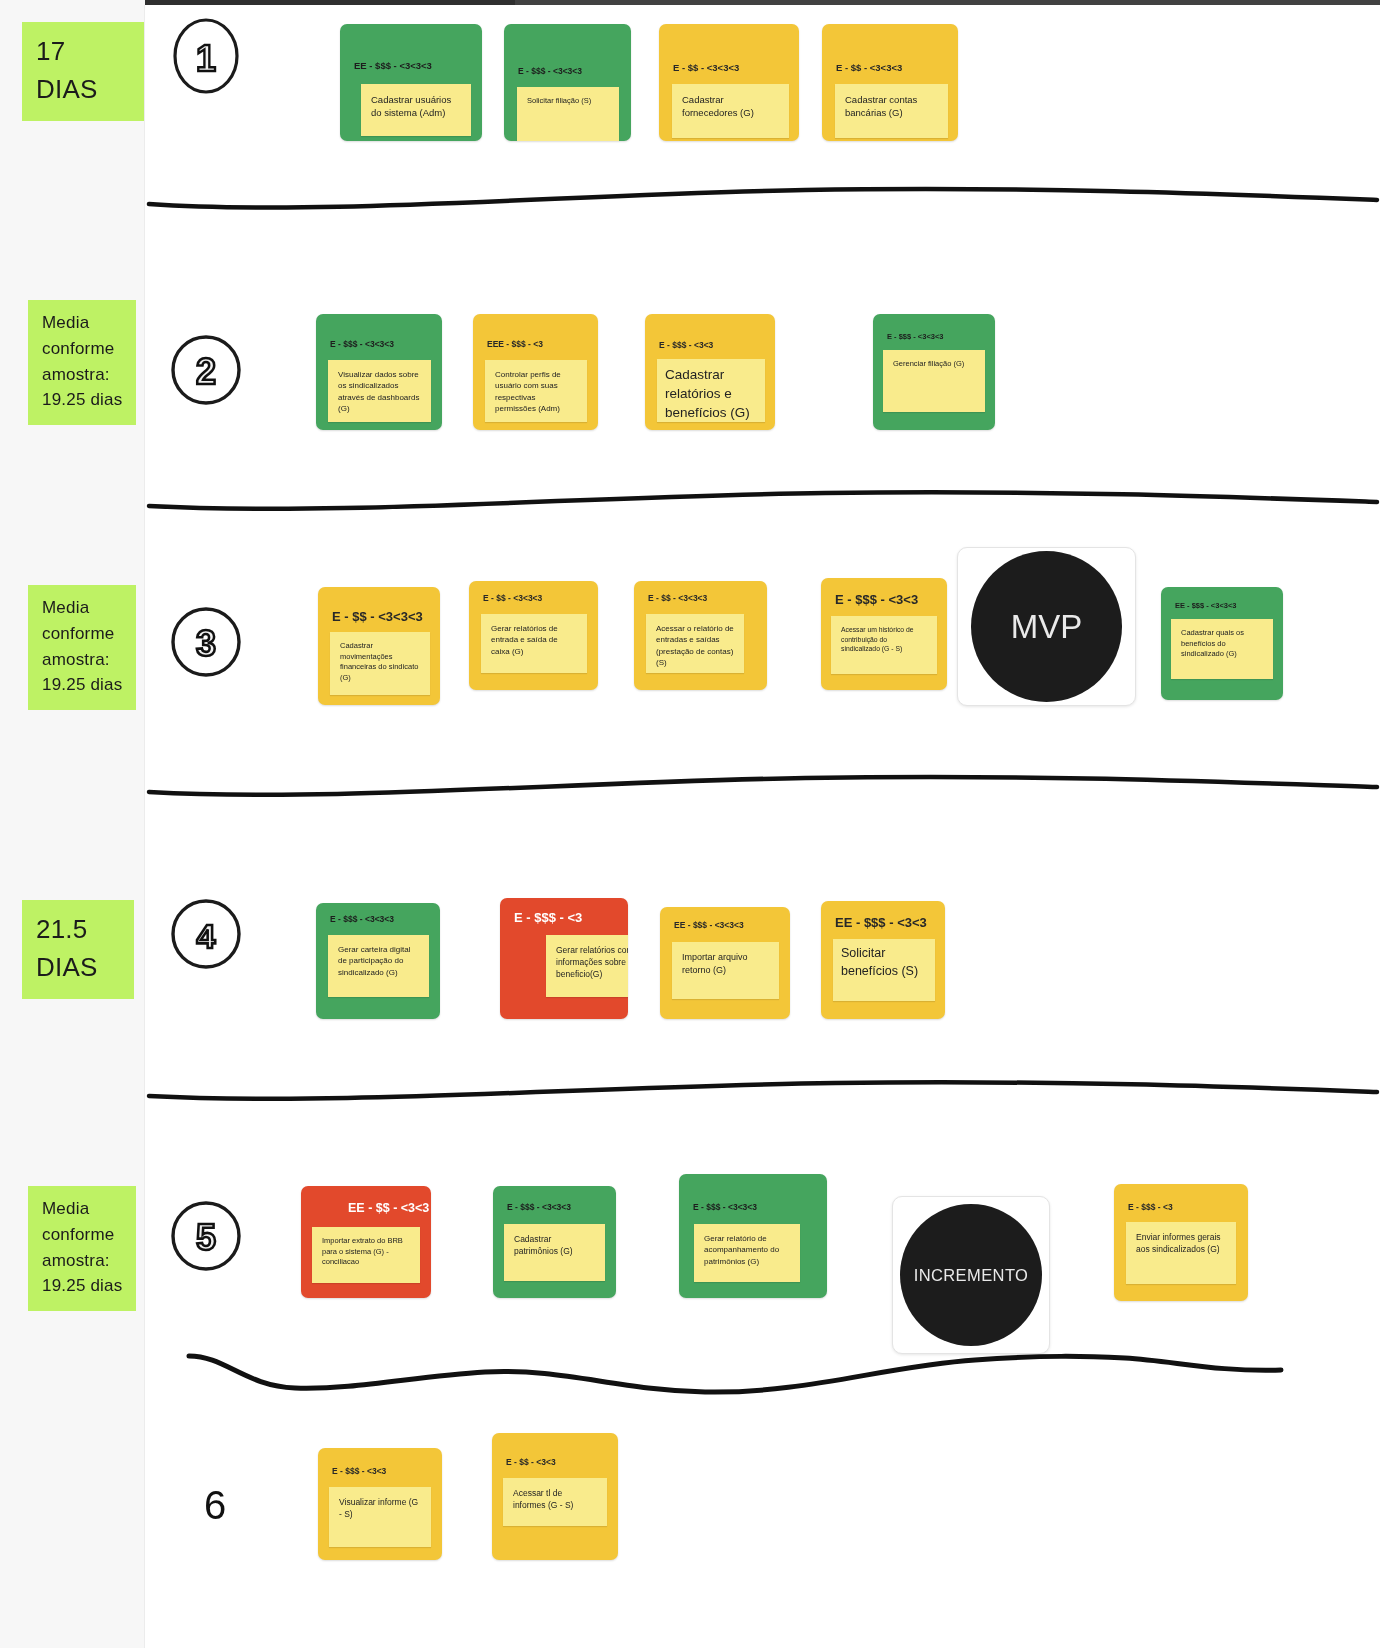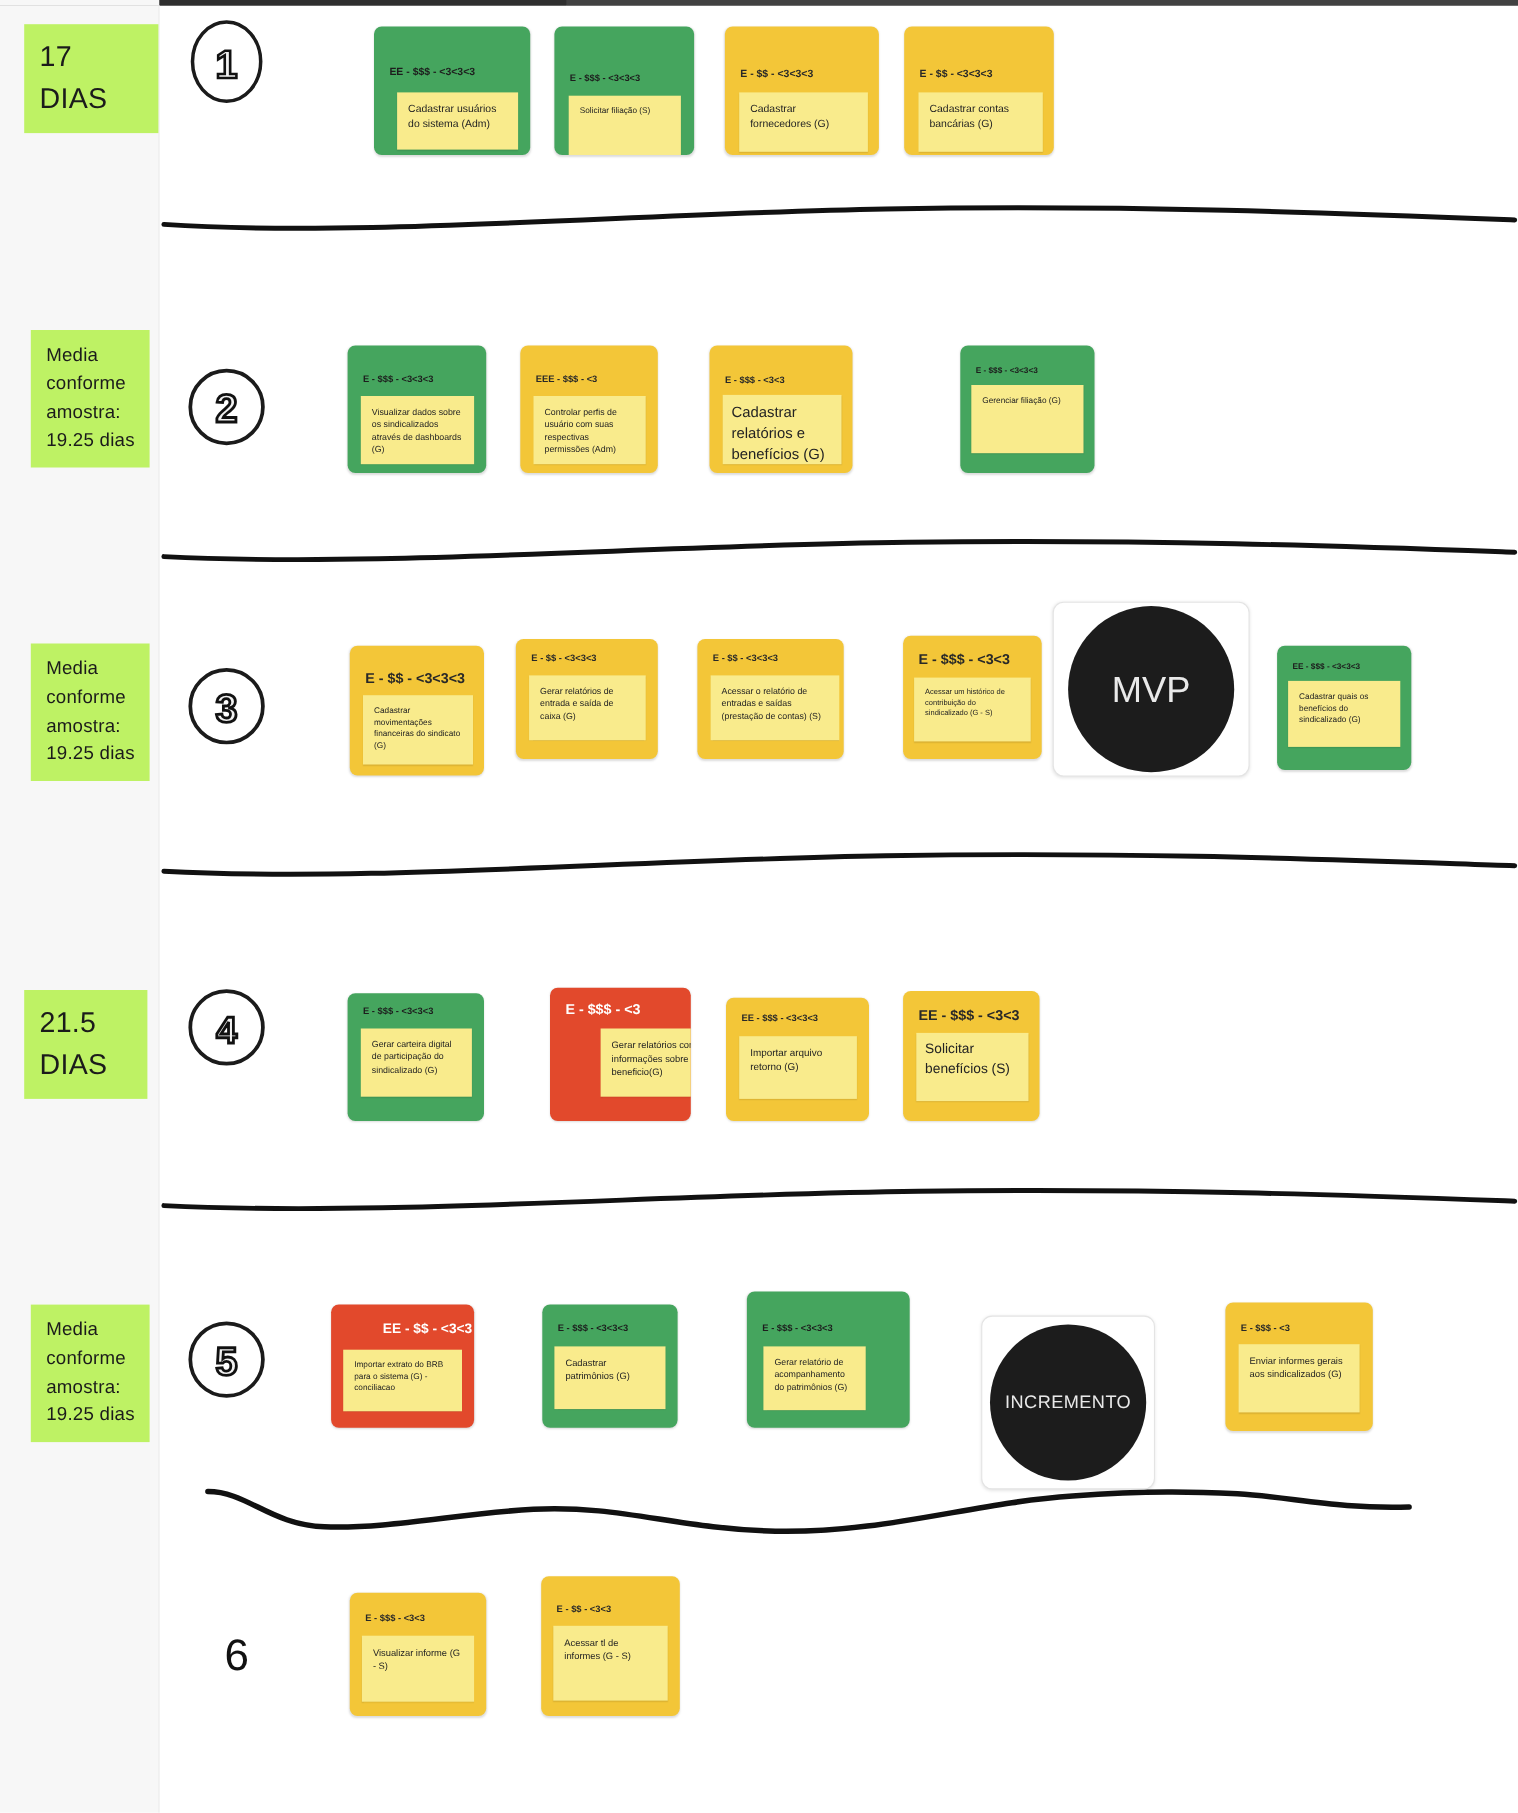--- a/index.html
+++ b/index.html
@@ -245,21 +245,21 @@
   <div class="card yellow" style="left:318px; top:587px; width:122px; height:118px;">
     <div class="tag" style="top:22px; font-size:13px;">E - $$ - &lt;3&lt;3&lt;3</div>
     <div class="note" style="left:12px; top:45px; width:100px; height:63px; font-size:7.5px;">Cadastrar movimentações financeiras do sindicato (G)</div>
   </div>
   <div class="card yellow" style="left:469px; top:581px; width:129px; height:109px;">
     <div class="tag" style="top:12px; font-size:8.5px;">E - $$ - &lt;3&lt;3&lt;3</div>
     <div class="note" style="left:12px; top:33px; width:106px; height:59px; font-size:8px;">Gerar relatórios de entrada e saída de caixa (G)</div>
   </div>
   <div class="card yellow" style="left:634px; top:581px; width:133px; height:109px;">
     <div class="tag" style="top:12px; font-size:8.5px;">E - $$ - &lt;3&lt;3&lt;3</div>
-    <div class="note" style="left:12px; top:33px; width:117px; height:59px; font-size:8px;">Acessar o relatório de entradas e saídas (prestação de contas) (S)</div>
+    <div class="note" style="left:12px; top:33px; width:98px; height:59px; font-size:8px;">Acessar o relatório de entradas e saídas (prestação de contas) (S)</div>
   </div>
   <div class="card yellow" style="left:821px; top:578px; width:126px; height:112px;">
     <div class="tag" style="top:14px; font-size:13px;">E - $$$ - &lt;3&lt;3</div>
     <div class="note" style="left:10px; top:38px; width:106px; height:58px; font-size:6.8px;">Acessar um histórico de contribuição do sindicalizado (G - S)</div>
   </div>
   <div class="milestone" style="left:957px; top:547px; width:179px; height:159px;">
     <div class="disc" style="width:151px; height:151px; font-size:33px;">
       <span>MVP</span>
     </div>
   </div>
@@ -288,34 +288,34 @@
   <div class="card red" style="left:301px; top:1186px; width:130px; height:112px;">
     <div class="tag" style="top:15px; font-size:12.5px; left:22px;padding-left:25px;">EE - $$ - &lt;3&lt;3</div>
     <div class="note" style="left:11px; top:41px; width:108px; height:56px; font-size:7.5px;">Importar extrato do BRB para o sistema (G) - conciliacao</div>
   </div>
   <div class="card green" style="left:493px; top:1186px; width:123px; height:112px;">
     <div class="tag" style="top:16px; font-size:8.5px;">E - $$$ - &lt;3&lt;3&lt;3</div>
     <div class="note" style="left:11px; top:38px; width:101px; height:57px; font-size:8.5px;">Cadastrar patrimônios (G)</div>
   </div>
   <div class="card green" style="left:679px; top:1174px; width:148px; height:124px;">
     <div class="tag" style="top:28px; font-size:8.5px;">E - $$$ - &lt;3&lt;3&lt;3</div>
-    <div class="note" style="left:15px; top:50px; width:93px; height:58px; font-size:8px;">Gerar relatório de acompanhamento do patrimônios (G)</div>
+    <div class="note" style="left:15px; top:50px; width:106px; height:58px; font-size:8px;">Gerar relatório de acompanhamento do patrimônios (G)</div>
   </div>
   <div class="milestone" style="left:892px; top:1160px; width:158px; height:158px;margin-top:36px;">
     <div class="disc" style="width:142px; height:142px; font-size:16.5px; letter-spacing:0.4px;">
       <span>INCREMENTO</span>
     </div>
   </div>
   <div class="card yellow" style="left:1114px; top:1184px; width:134px; height:117px;">
     <div class="tag" style="top:18px; font-size:8.5px;">E - $$$ - &lt;3</div>
     <div class="note" style="left:12px; top:38px; width:110px; height:62px; font-size:8.5px;">Enviar informes gerais aos sindicalizados (G)</div>
   </div>
 
   <div class="card yellow" style="left:318px; top:1448px; width:124px; height:112px;">
     <div class="tag" style="top:18px; font-size:8.5px;">E - $$$ - &lt;3&lt;3</div>
     <div class="note" style="left:11px; top:39px; width:102px; height:60px; font-size:8.5px;">Visualizar informe (G - S)</div>
   </div>
   <div class="card yellow" style="left:492px; top:1433px; width:126px; height:127px;">
     <div class="tag" style="top:24px; font-size:8.5px;">E - $$ - &lt;3&lt;3</div>
-    <div class="note" style="left:11px; top:45px; width:104px; height:68px; font-size:8.5px;">Acessar tl de informes (G - S)</div>
+    <div class="note" style="left:11px; top:45px; width:104px; height:48px; font-size:8.5px;">Acessar tl de informes (G - S)</div>
   </div>
 
 </div>
 
 </body></html>

